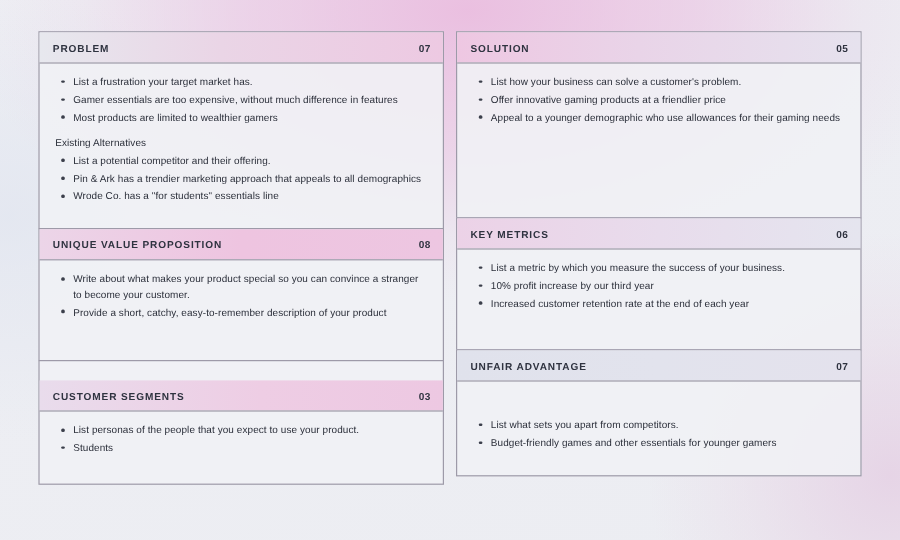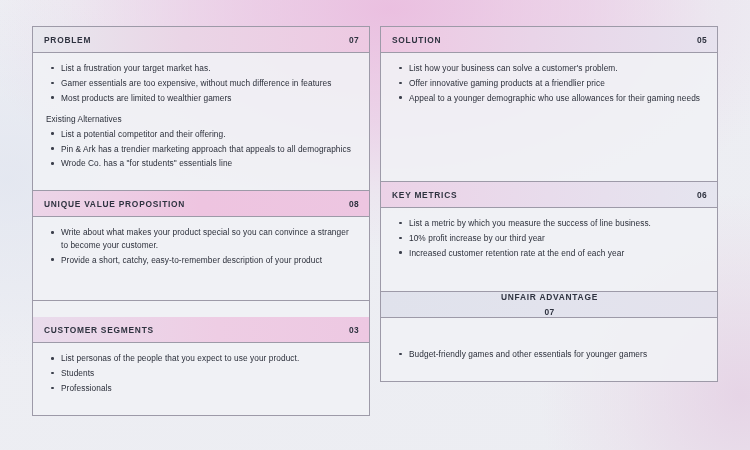--- a/index.html
+++ b/index.html
@@ -74,21 +74,21 @@
     color: #2f3340;
     font-weight: 700;
   }
 
   
   .hdr-p1 { background: linear-gradient(90deg, #e7e8ee 0%, #ead5e6 45%, #edc9e2 100%); }
   .hdr-p2 { background: linear-gradient(90deg, #ecd5e8 0%, #eec4e0 50%, #edc6e1 100%); }
   .hdr-p3 { background: linear-gradient(90deg, #e9dcec 0%, #eecde4 55%, #edc8e2 100%); margin-top: 16px; }
   .hdr-s1 { background: linear-gradient(90deg, #eec7e2 0%, #e9d4e8 45%, #e6e2ee 100%); }
   .hdr-s2 { background: linear-gradient(90deg, #ecd2e7 0%, #e8dcec 50%, #e5e5ef 100%); align-items: center; }
-  .hdr-s3 { background: linear-gradient(90deg, #e0e2ec 0%, #e2e3ed 50%, #e4e2ed 100%); flex-direction: column; }
+  .hdr-s3 { background: linear-gradient(90deg, #e0e2ec 0%, #e2e3ed 50%, #e4e2ed 100%); }
 
   .card-body {
     padding: 9px 14px 18px 13px;
     box-sizing: border-box;
   }
   .card-body.pad-lg { padding-top: 30px; }
 
   ul.bullets {
     margin: 0;
     padding: 0 0 0 15px;
@@ -166,21 +166,20 @@
 
       <div class="card">
         <div class="card-header hdr-p3">
           <span class="card-title">CUSTOMER SEGMENTS</span>
           <span class="card-number">03</span>
         </div>
         <div class="card-body" style="min-height:60px;">
           <ul class="bullets">
             <li>List personas of the people that you expect to use your product.</li>
             <li>Students</li>
-            <li>Professionals</li>
           </ul>
         </div>
       </div>
 
     </div>
 
     <div class="column">
 
       <div class="card">
         <div class="card-header hdr-s1">
@@ -196,34 +195,35 @@
         </div>
       </div>
 
       <div class="card">
         <div class="card-header hdr-s2">
           <span class="card-title">KEY METRICS</span>
           <span class="card-number">06</span>
         </div>
         <div class="card-body" style="min-height:83px;">
           <ul class="bullets">
-            <li>List a metric by which you measure the success of line business.</li>
+            <li>List a metric by which you measure the success of your business.</li>
             <li>10% profit increase by our third year</li>
             <li>Increased customer retention rate at the end of each year</li>
           </ul>
         </div>
       </div>
 
       <div class="card">
         <div class="card-header hdr-s3">
           <span class="card-title">UNFAIR ADVANTAGE</span>
           <span class="card-number">07</span>
         </div>
         <div class="card-body pad-lg" style="min-height:60px;">
           <ul class="bullets">
+            <li>List what sets you apart from competitors.</li>
             <li>Budget-friendly games and other essentials for younger gamers</li>
           </ul>
         </div>
       </div>
 
     </div>
 
   </div>
 </div>
 

